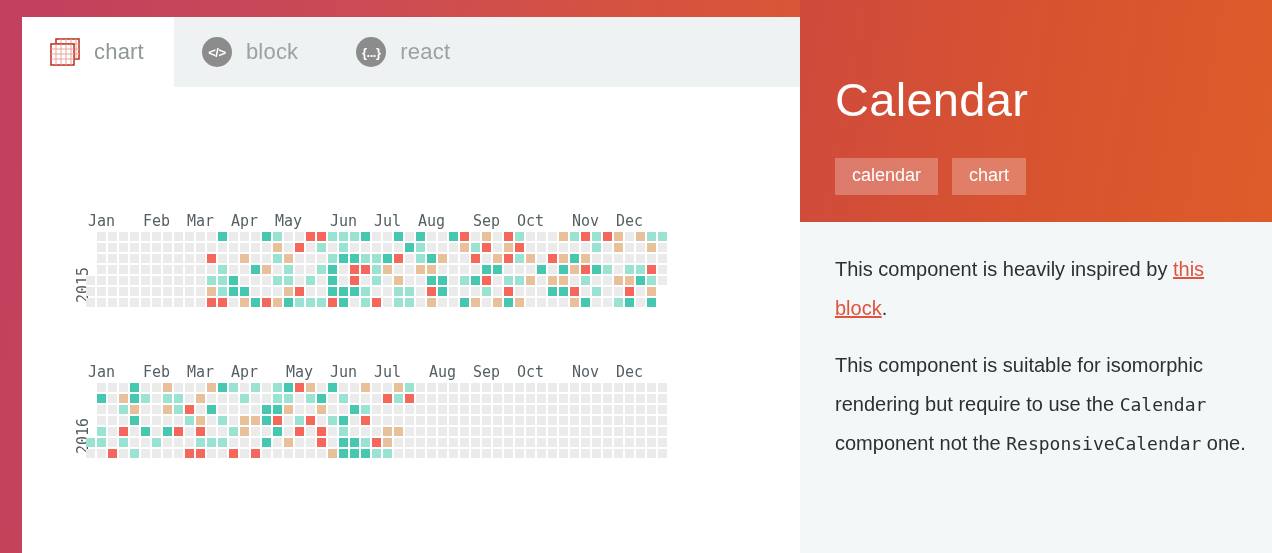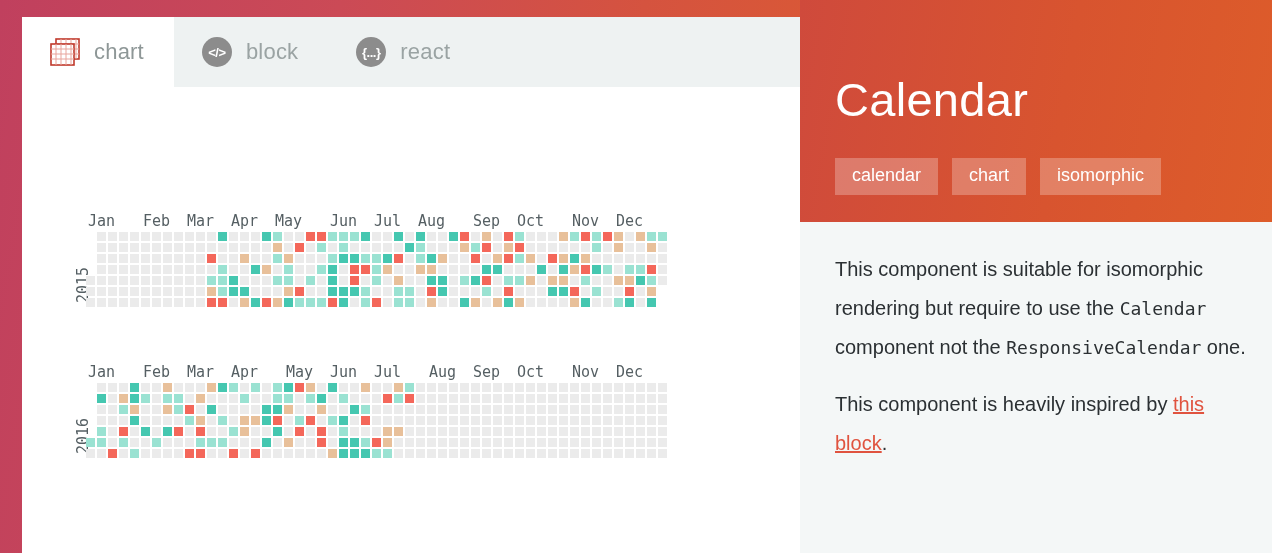--- a/index.html
+++ b/index.html
@@ -909,27 +909,26 @@
 
     </div>
   </div>
 
   <div class="right-pane">
     <div class="hero">
       <div class="hero-title">Calendar</div>
       <div class="tags" id="tagList">
           <span class="tag">calendar</span>
           <span class="tag">chart</span>
-          <span class="tag">isomorphic</span>
         </div>
     </div>
 
     <div class="desc">
+      <p>
+        <span>This component is heavily inspired by </span><a href="#">this block</a><span>.</span>
+      </p>
       <p>
         <span>This component is suitable for isomorphic rendering but require to use the </span><span class="mono">Calendar</span><span> component not the </span><span class="mono">ResponsiveCalendar</span><span> one.</span>
       </p>
-      <p>
-        <span>This component is heavily inspired by </span><a href="#">this block</a><span>.</span>
-      </p>
     </div>
   </div>
 
 </div>
 
 </body></html>

